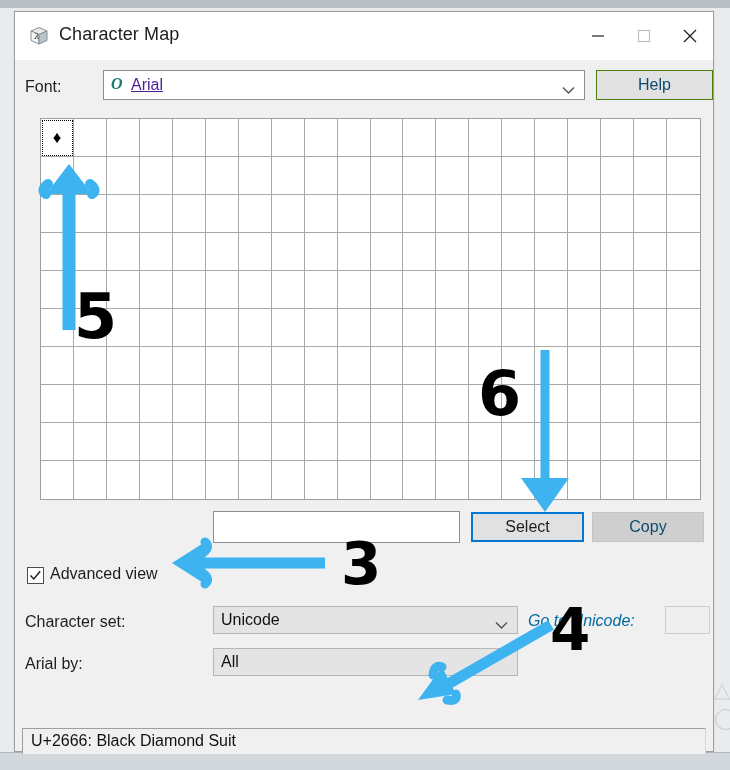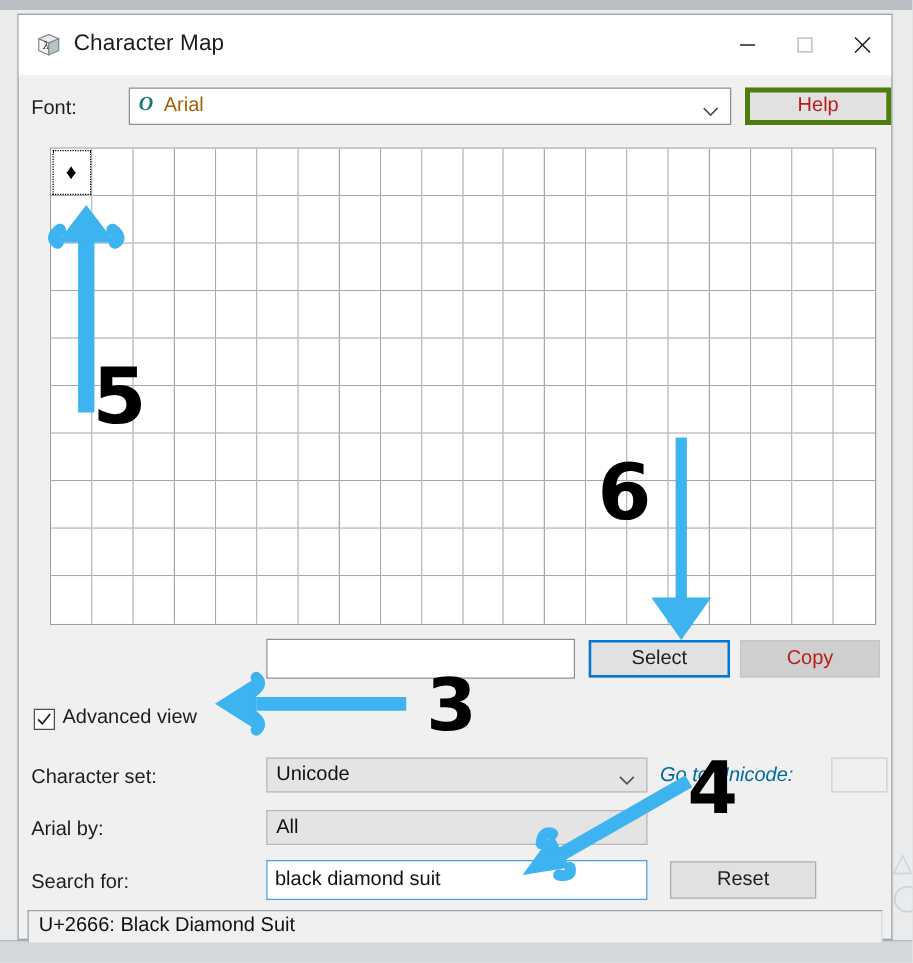--- a/index.html
+++ b/index.html
@@ -117,35 +117,36 @@
     font-size: 16px;
     font-style: italic;
     font-family: "Liberation Serif", serif;
     color: #1a7a78;
     font-weight: 600;
   }
   #font-value {
     position: absolute;
     left: 27px; top: 5px;
     font-size: 16px;
-    color: #a16207;
+    color: #4c1d95;
+    text-decoration: underline;
   }
   #font-combo-arrow {
     position: absolute;
     right: 9px; top: 10px;
   }
   #help-button {
     position: absolute;
     left: 581px; top: 0px;
     width: 117px; height: 30px;
     background: #e1e1e1;
-    border: 4px solid #4d7c0f;
-    box-sizing: border-box;
-    font-size: 16px;
-    color: #b91c1c;
+    border: 1px solid #4d7c0f;
+    box-sizing: border-box;
+    font-size: 16px;
+    color: #0c4a6e;
     cursor: default;
     font-family: "Liberation Sans", sans-serif;
   }
 
   
   #char-grid {
     position: absolute;
     left: 25px; top: 106px;
     width: 661px; height: 382px;
     background: #ffffff;
@@ -211,21 +212,21 @@
     font-family: "Liberation Sans", sans-serif;
   }
   #copy-button {
     position: absolute;
     left: 577px; top: 2px;
     width: 112px; height: 30px;
     background: #cfcfcf;
     border: 1px solid #c4c4c4;
     box-sizing: border-box;
     font-size: 16px;
-    color: #b91c1c;
+    color: #0c4a6e;
     cursor: default;
     font-family: "Liberation Sans", sans-serif;
   }
 
   
   #advanced-row {
     position: absolute;
     left: 0; top: 552px; width: 624px; height: 28px;
   }
   #advanced-checkbox {
@@ -667,25 +668,20 @@
     <div id="goto-input"></div>
   </div>
 
   <div id="groupby-row">
     <span id="groupby-label">Arial by:</span>
     <div id="groupby-combo">
       <span id="groupby-value">All</span>
     </div>
   </div>
 
-  <div id="search-row">
-    <span id="search-label">Search for:</span>
-    <input id="search-input" type="text" value="black diamond suit" style="">
-    <button id="reset-button">Reset</button>
-  </div>
 
   <div id="status-bar">
     <span id="status-text">U+2666: Black Diamond Suit</span>
   </div>
 </div>
 
 <div id="annotation-layer">
   <svg width="730" height="770" viewBox="0 0 730 770" style="position:absolute;left:0;top:0;">
 
     <g>

